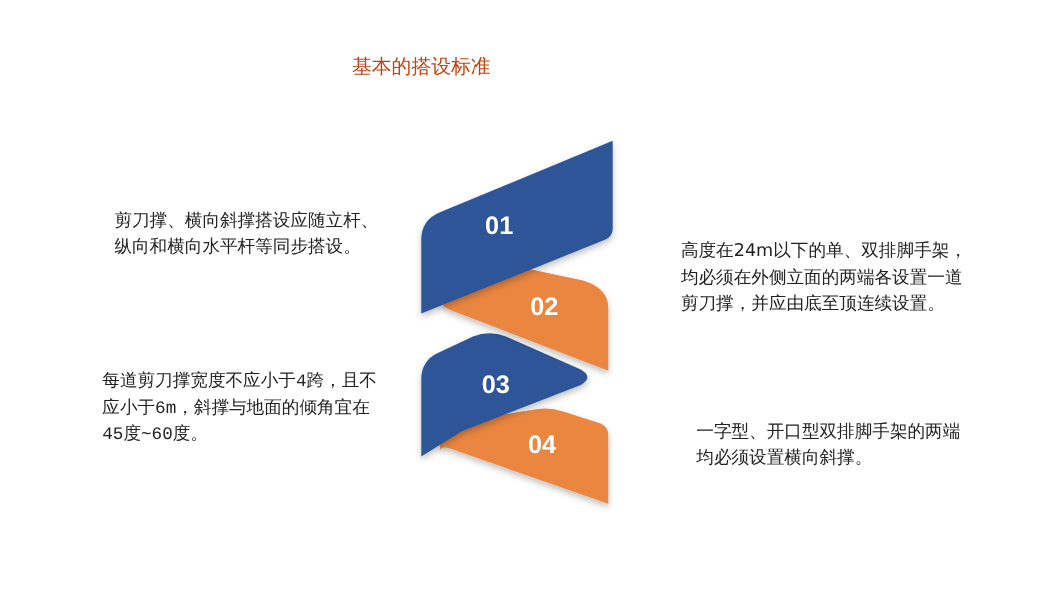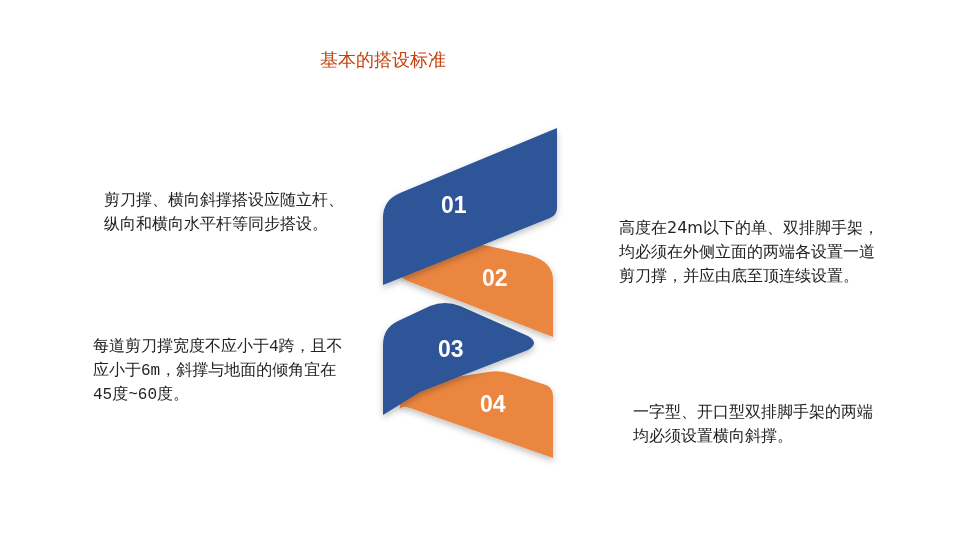--- a/index.html
+++ b/index.html
@@ -10,21 +10,21 @@
   .title {
     position: absolute; left: 320px; top: 48px; font-size: 18px; font-weight: normal;
     color: #c2410c; letter-spacing: 0px;
   }
   .txt {
     position: absolute; font-size: 16px; line-height: 24px; color: #222222;
   }
   #t1 { left: 104px; top: 160px; width: 240px; margin-top: 28px; }
   #t2 { left: 93px; top: 335px; width: 260px; font-family: Liberation Mono, monospace; }
   #t3 { left: 619px; top: 192px; width: 260px; margin-top: 24px; }
-  #t4 { left: 633px; top: 400px; width: 250px; }
+  #t4 { left: 633px; top: 380px; width: 250px; }
   svg.diagram { position: absolute; left: 0; top: 0; }
   .num {
     font-family: "Liberation Sans", sans-serif; font-weight: bold; font-size: 23px; fill: #ffffff;
   }
 </style>
 </head>
 <body>
 
 <div class="title">基本的搭设标准</div>
 

